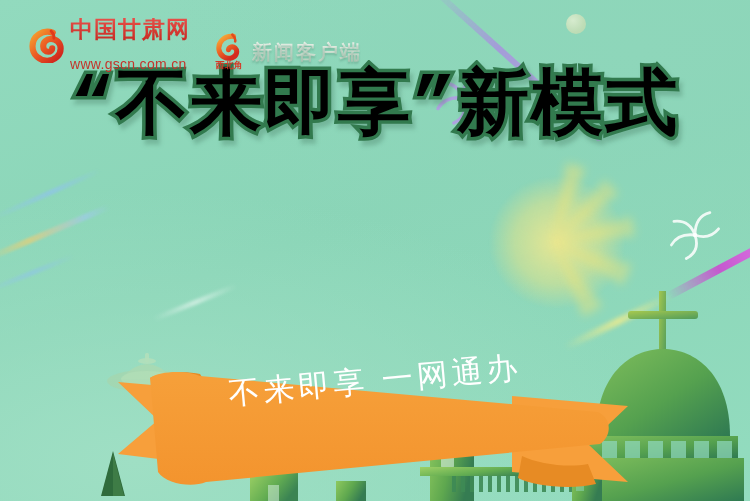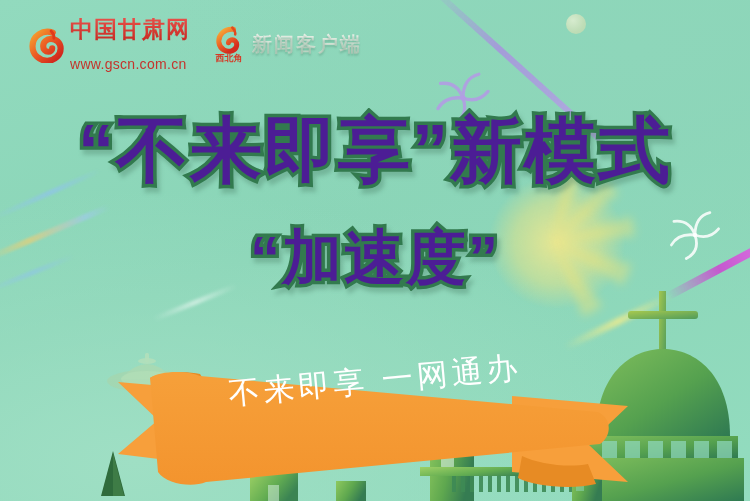--- a/index.html
+++ b/index.html
@@ -126,21 +126,21 @@
 
   
   .pinwheel { position: absolute; }
 
   
   .logo-bar {
     position: absolute;
     left: 28px;
     top: 18px;
     display: flex;
-    align-items: center;
+    align-items: flex-end;
     gap: 22px;
     z-index: 6;
   }
   .logo-group { display: flex; align-items: center; gap: 6px; }
   .gscn-mark { width: 36px; height: 36px; flex: none; }
   .gscn-text { display: flex; flex-direction: column; align-items: flex-start; line-height: 1; }
   .gscn-cn {
     font-family: "Liberation Serif", "DejaVu Serif", serif;
     font-size: 23px;
     font-weight: bold;
@@ -176,30 +176,29 @@
   
   .title-block {
     position: absolute;
     left: 0;
     top: 72px;
     width: 750px;
     text-align: center;
     z-index: 5;
   }
   .title-line {
-    font-family: Liberation Sans, sans-serif;
+    font-family: Liberation Mono, monospace;
     font-weight: bold;
-    color: #4c1d95;
+    color: #000000;
     letter-spacing: 2px;
     white-space: nowrap;
     line-height: 1;
     -webkit-text-stroke: 7px #327a4e;
     paint-order: stroke fill;
     filter: drop-shadow(3px 5px 2px rgba(60,110,85,.30));
-    margin-top: 42px;
   }
   .title-1 { font-size: 72px; margin-bottom: 12px; }
   .title-2 { font-size: 63px; margin-bottom: 12px; letter-spacing: 1px; }
   .title-3 { font-size: 60px; }
 
   
   .skyline { position: absolute; left: 0; bottom: 0; width: 750px; height: 210px; z-index: 3; }
 
   
   .ribbon-wrap { position: absolute; left: 0; top: 360px; width: 750px; height: 141px; z-index: 7; }
@@ -400,16 +399,15 @@
 
       <path d="M522 96 C538 104 568 108 588 104 L596 124 C570 130 534 126 518 118 Z" fill="#e78b24"></path>
 
       <path d="M150 18 C160 11 186 10 200 16 L598 52 C612 58 612 76 600 84 L206 122 C192 128 166 124 158 112 Z" fill="url(#rib)"></path>
     </svg>
     <div class="ribbon-text">不来即享  一网通办</div>
   </div>
 
   <div class="title-block">
     <div class="title-line title-1">“不来即享”新模式</div>
-    <div class="title-line title-3">“加速度”</div>
   </div>
 
 </div>
 
 </body></html>

